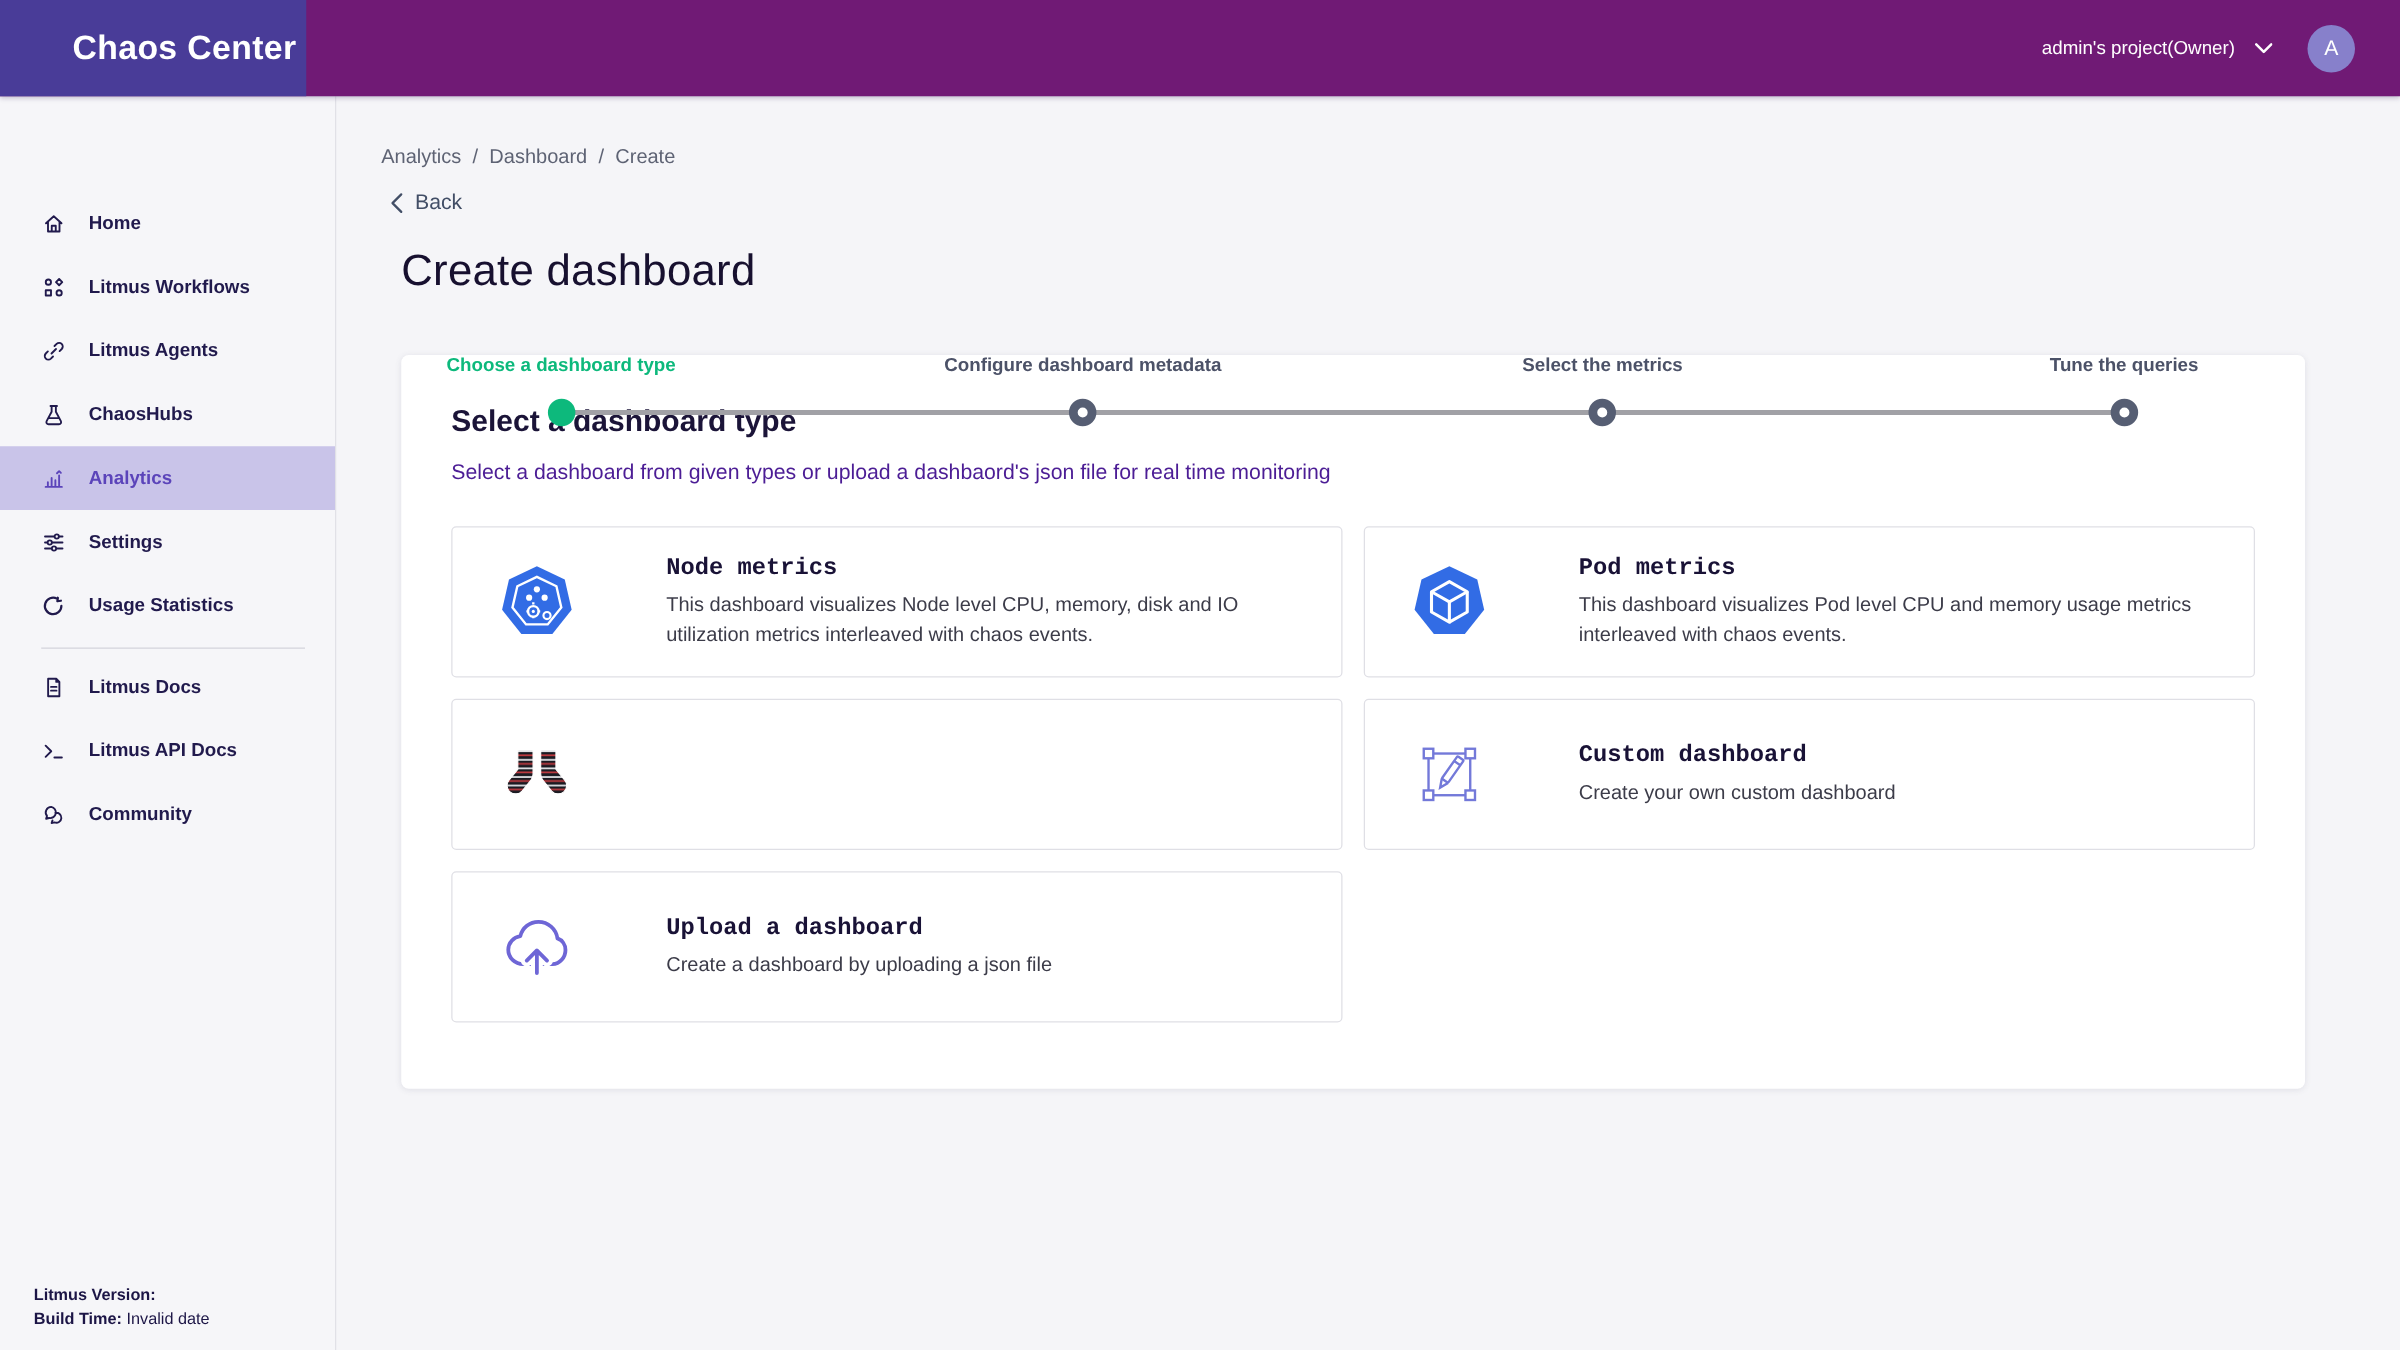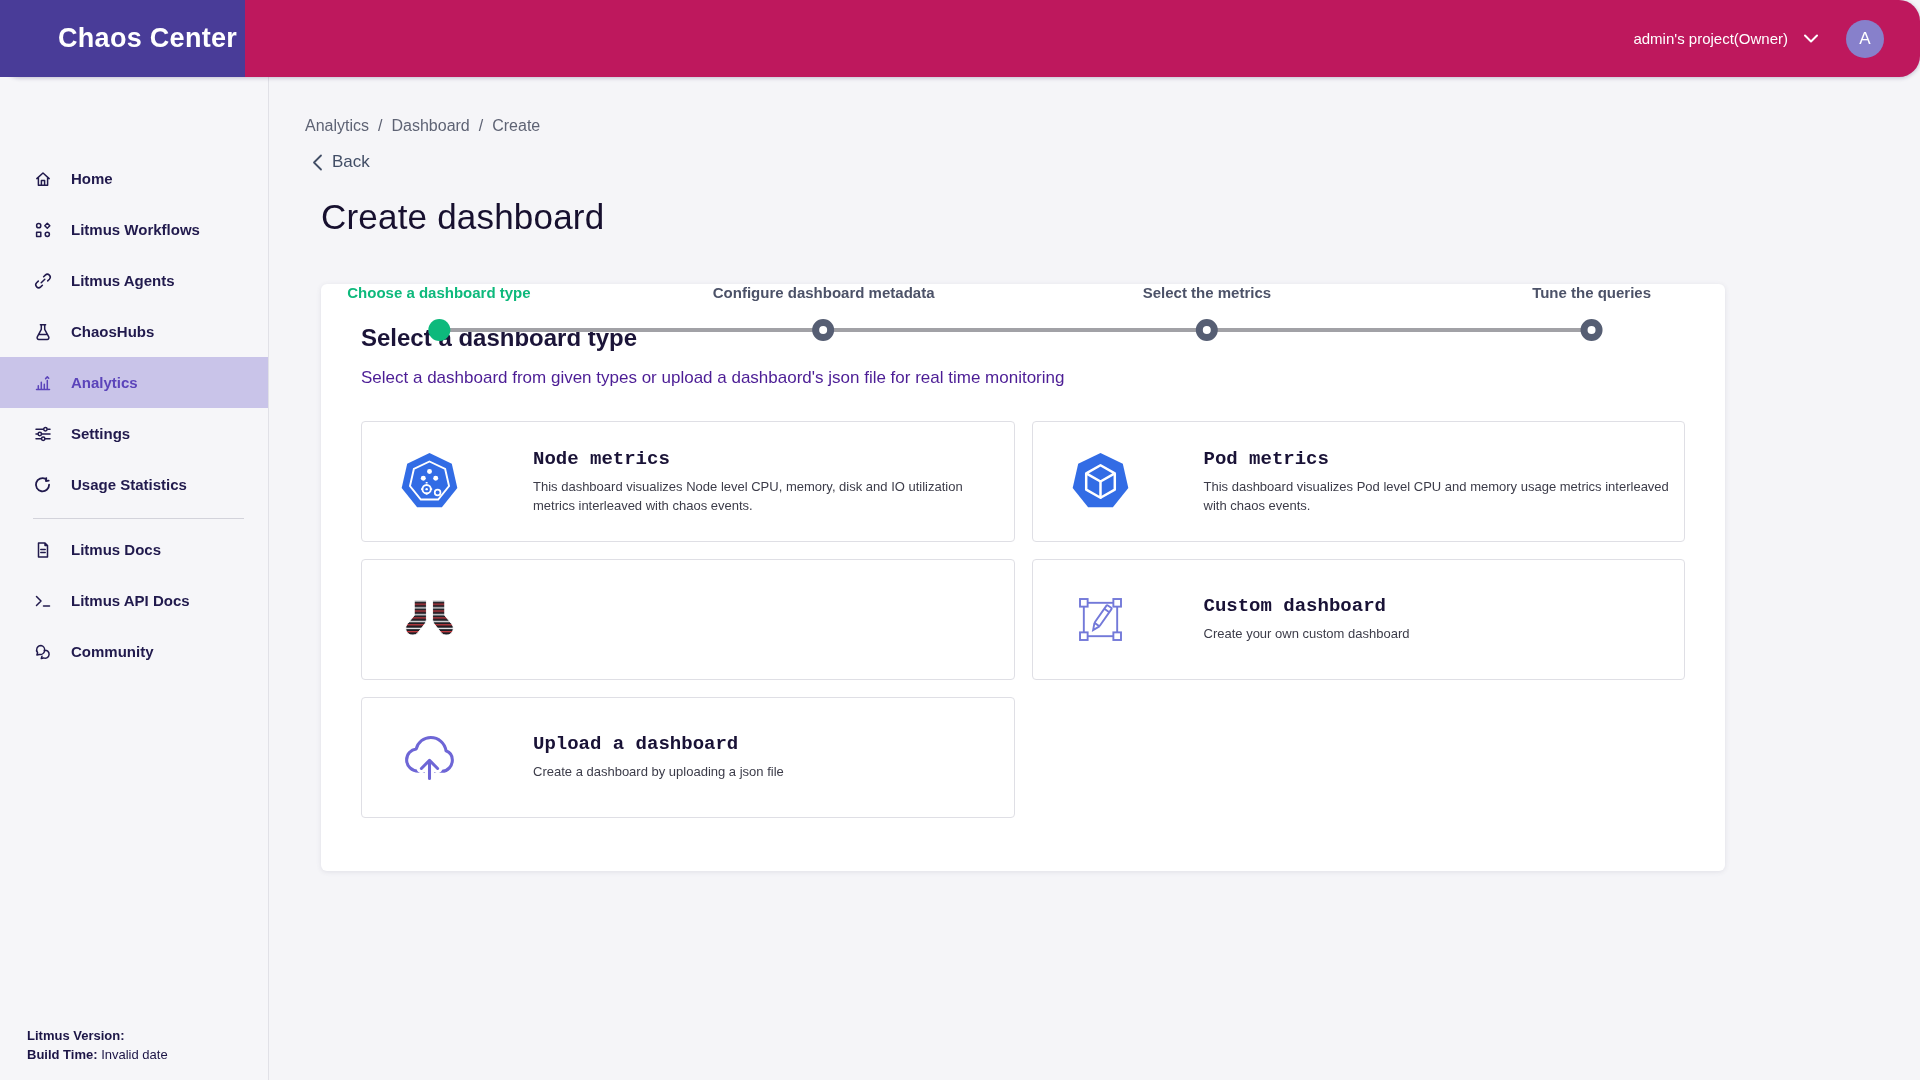--- a/index.html
+++ b/index.html
@@ -8,23 +8,22 @@
     font-family:"Liberation Sans", sans-serif;
     background:#f5f5f8;
     position:relative;
     overflow:hidden;
     color:#1c1546;
   }
 
   
   .header {
     position:absolute; top:0; left:0; right:0; height:77px;
-    background:#be185d; display:flex; align-items:center; z-index:20;
+    background:#701a75; display:flex; align-items:center; z-index:20;
     box-shadow:0 1px 4px rgba(30,20,80,.25);
-    border-radius:21px;
   }
   .logo-area {
     width:245px; height:100%; background:#493c98;
     display:flex; align-items:center; padding-left:58px; flex:none;
   }
   .logo-title { color:#ffffff; font-size:27px; font-weight:700; letter-spacing:.3px; white-space:nowrap; }
   .header-right { margin-left:auto; display:flex; align-items:center; padding-right:36px; }
   .project-selector { display:flex; align-items:center; gap:16px; color:#ffffff; font-size:15px; cursor:pointer; }
   .chev-down { width:14px; height:9px; }
   .avatar {
@@ -53,21 +52,21 @@
   
   .main { position:absolute; left:245px; top:77px; right:0; bottom:0; background:#f5f5f8; }
   .breadcrumb { margin:40px 0 0 60px; font-size:16px; color:#5e6374; }
   .breadcrumb .crumb { cursor:pointer; }
   .breadcrumb .sep { margin:0 9px; }
   .back-row { margin:17px 0 0 67px; display:flex; align-items:center; gap:9px; color:#424e66; font-size:17px; cursor:pointer; }
   .back-row svg { width:11px; height:17px; stroke:#424e66; fill:none; stroke-width:1.8; stroke-linecap:round; stroke-linejoin:round; }
   .page-title { margin:25px 0 0 76px; font-size:35px; font-weight:400; color:#17102f; letter-spacing:.2px; }
 
   
-  .stepper-wrap { position:relative; margin:30px 0 0 76px; width:1404px; }
+  .stepper-wrap { position:relative; margin:30px 0 0 76px; width:1523px; }
   .step { position:absolute; top:0; transform:translateX(-50%); text-align:center; z-index:3; cursor:pointer; }
   .step-label { font-size:15px; font-weight:700; color:#4c5268; white-space:nowrap; height:20px; }
   .step.active .step-label { color:#0db97c; }
   .step-dot { width:22px; height:22px; border-radius:50%; margin:15px auto 0; background:#ffffff; border:7px solid #565e73; }
   .step.active .step-dot { background:#0db97c; border:none; }
   .step-line { position:absolute; top:44px; left:8.4%; width:82.1%; height:4px; background:#a1a1a6; z-index:2; }
 
   .card {
     margin-top:47px; background:#ffffff; border-radius:6px;
     box-shadow:0 1px 5px rgba(70,70,110,.12);
@@ -80,21 +79,21 @@
   .type-card {
     background:#fff; border:1px solid #dfdfe5; border-radius:4px;
     min-height:121px; display:flex; align-items:center;
     padding:12px 14px 12px 37px; cursor:pointer;
   }
   .type-icon { width:61px; height:61px; flex:none; display:flex; align-items:center; justify-content:center; }
   .type-icon svg { width:61px; height:61px; }
   .type-icon.wide svg { width:86px; height:62px; }
   .type-text { margin-left:73px; min-width:0; }
   .type-title { font-size:19px; font-weight:700; color:#191236;font-family:Liberation Mono, monospace; }
-  .type-desc { margin-top:8px; font-size:13px; line-height:1.45; color:#3c3c49; max-width:540px; }
+  .type-desc { margin-top:8px; font-size:16px; line-height:1.45; color:#3c3c49; max-width:540px; }
 </style>
 </head>
 <body>
 
 <div class="header">
   <div class="logo-area">
     <span class="logo-title">Chaos Center</span>
   </div>
   <div class="header-right">
     <div class="project-selector">

